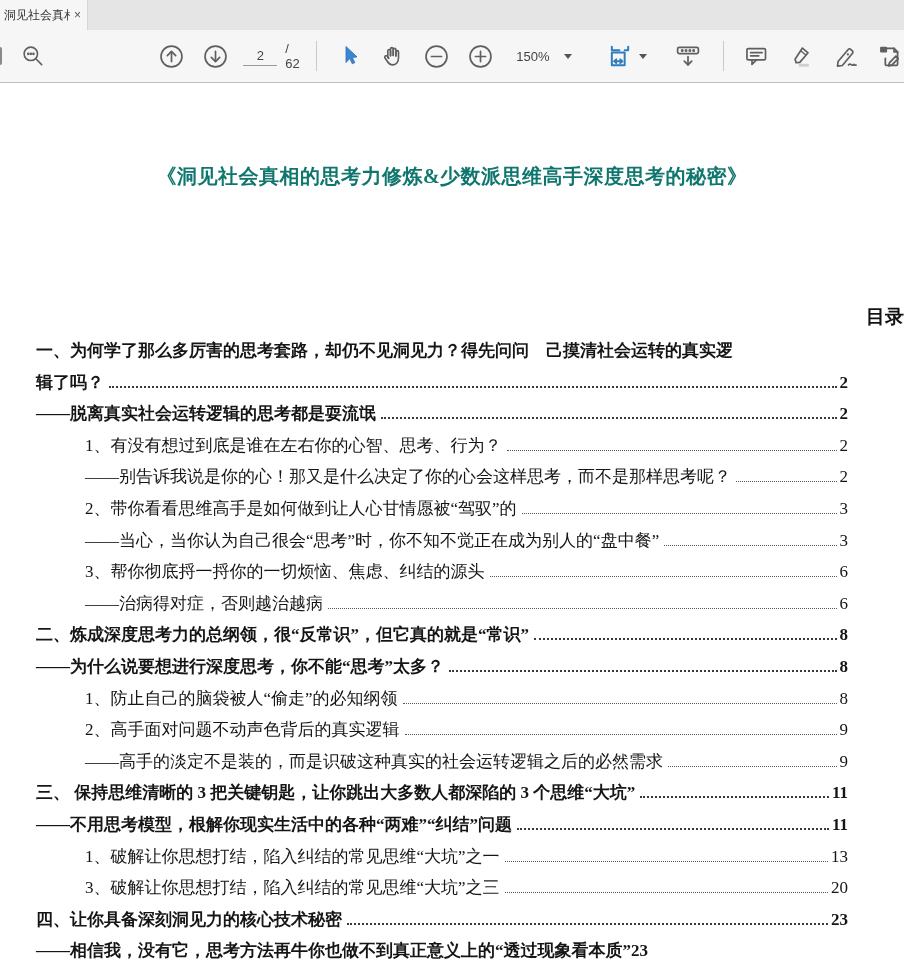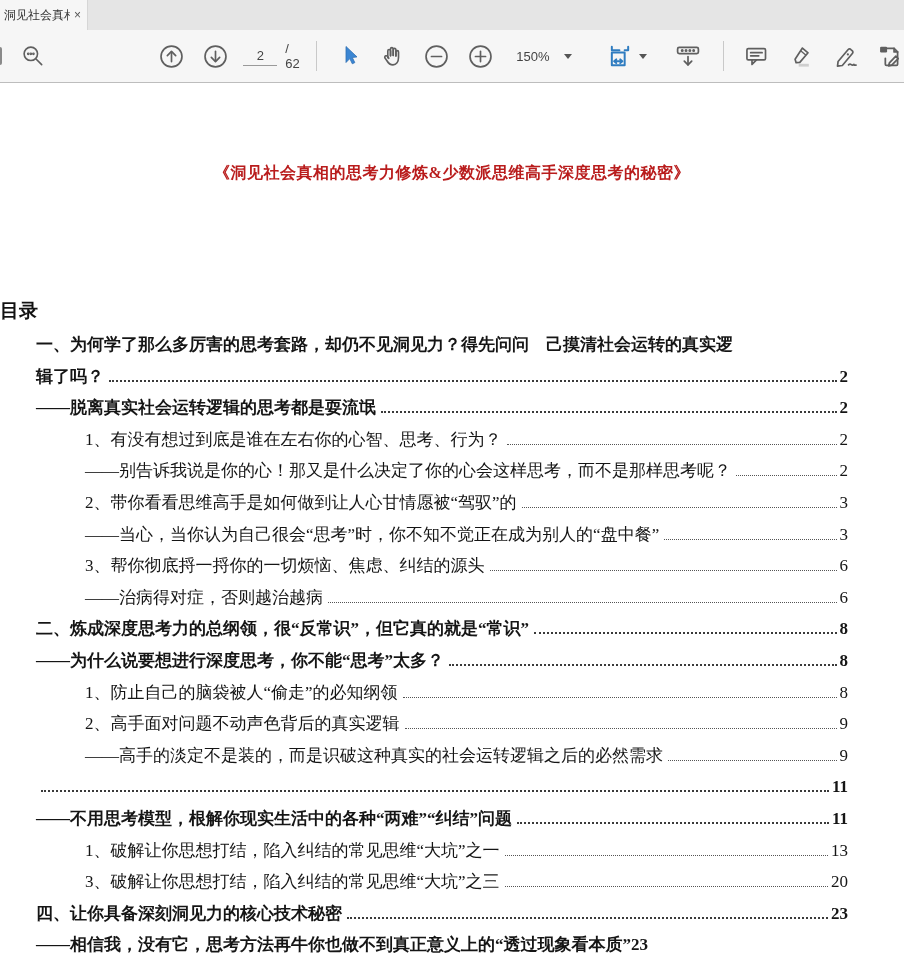--- a/index.html
+++ b/index.html
@@ -27,22 +27,22 @@
   .page-box { width:34px; border-bottom:1px solid #9a9a9a; text-align:center;
               font-size:13px; color:#444; background:transparent; padding:2px 0; }
   .page-total { font-size:13px; color:#444; margin-left:8px; }
   .zoom-label { font-size:13px; color:#444; }
   .caret { width:0; height:0; border-left:4px solid transparent;
            border-right:4px solid transparent; border-top:5px solid #555; }
 
   
   .doc { background:#fff; padding-top:80px; }
   .doc-title { text-align:center; font-family:"Liberation Serif","DejaVu Serif",serif;
-               font-weight:bold; font-size:16px; color:#b91c1c; letter-spacing:0.5px; }
-  .toc-heading { text-align:left; font-family:"Liberation Serif","DejaVu Serif",serif;
+               font-weight:bold; font-size:20px; color:#0f766e; letter-spacing:0.5px; }
+  .toc-heading { text-align:right; font-family:"Liberation Serif","DejaVu Serif",serif;
                  font-weight:bold; font-size:19px; color:#111; margin-top:114px; }
   .toc { margin-top:5px; font-family:"Liberation Serif","DejaVu Serif",serif;
          font-size:17px; color:#151515; }
   .toc-row { display:flex; align-items:baseline; line-height:31.6px;
              padding-left:36px; padding-right:56px; cursor:pointer; }
   .toc-row.indent { padding-left:85px; }
   .toc-row.bold { font-weight:bold; }
   .toc-text { white-space:nowrap; }
   .leader { flex:1; border-bottom:2px dotted #3a3a3a; margin:0 3px 5px 5px; min-width:0; }
   .toc-row.indent .leader { border-bottom:1.5px dotted #555; }
@@ -254,20 +254,21 @@
     <span class="toc-text">2、高手面对问题不动声色背后的真实逻辑</span>
     <span class="leader"></span>
     <span class="toc-page">9</span>
   </div>
       <div class="toc-row indent">
     <span class="toc-text">——高手的淡定不是装的，而是识破这种真实的社会运转逻辑之后的必然需求</span>
     <span class="leader"></span>
     <span class="toc-page">9</span>
   </div>
       <div class="toc-row bold">
+    <span class="toc-text">三、 保持思维清晰的 3 把关键钥匙，让你跳出大多数人都深陷的 3 个思维“大坑”</span>
     <span class="leader"></span>
     <span class="toc-page">11</span>
   </div>
       <div class="toc-row bold">
     <span class="toc-text">——不用思考模型，根解你现实生活中的各种“两难”“纠结”问题</span>
     <span class="leader"></span>
     <span class="toc-page">11</span>
   </div>
       <div class="toc-row indent">
     <span class="toc-text">1、破解让你思想打结，陷入纠结的常见思维“大坑”之一</span>

